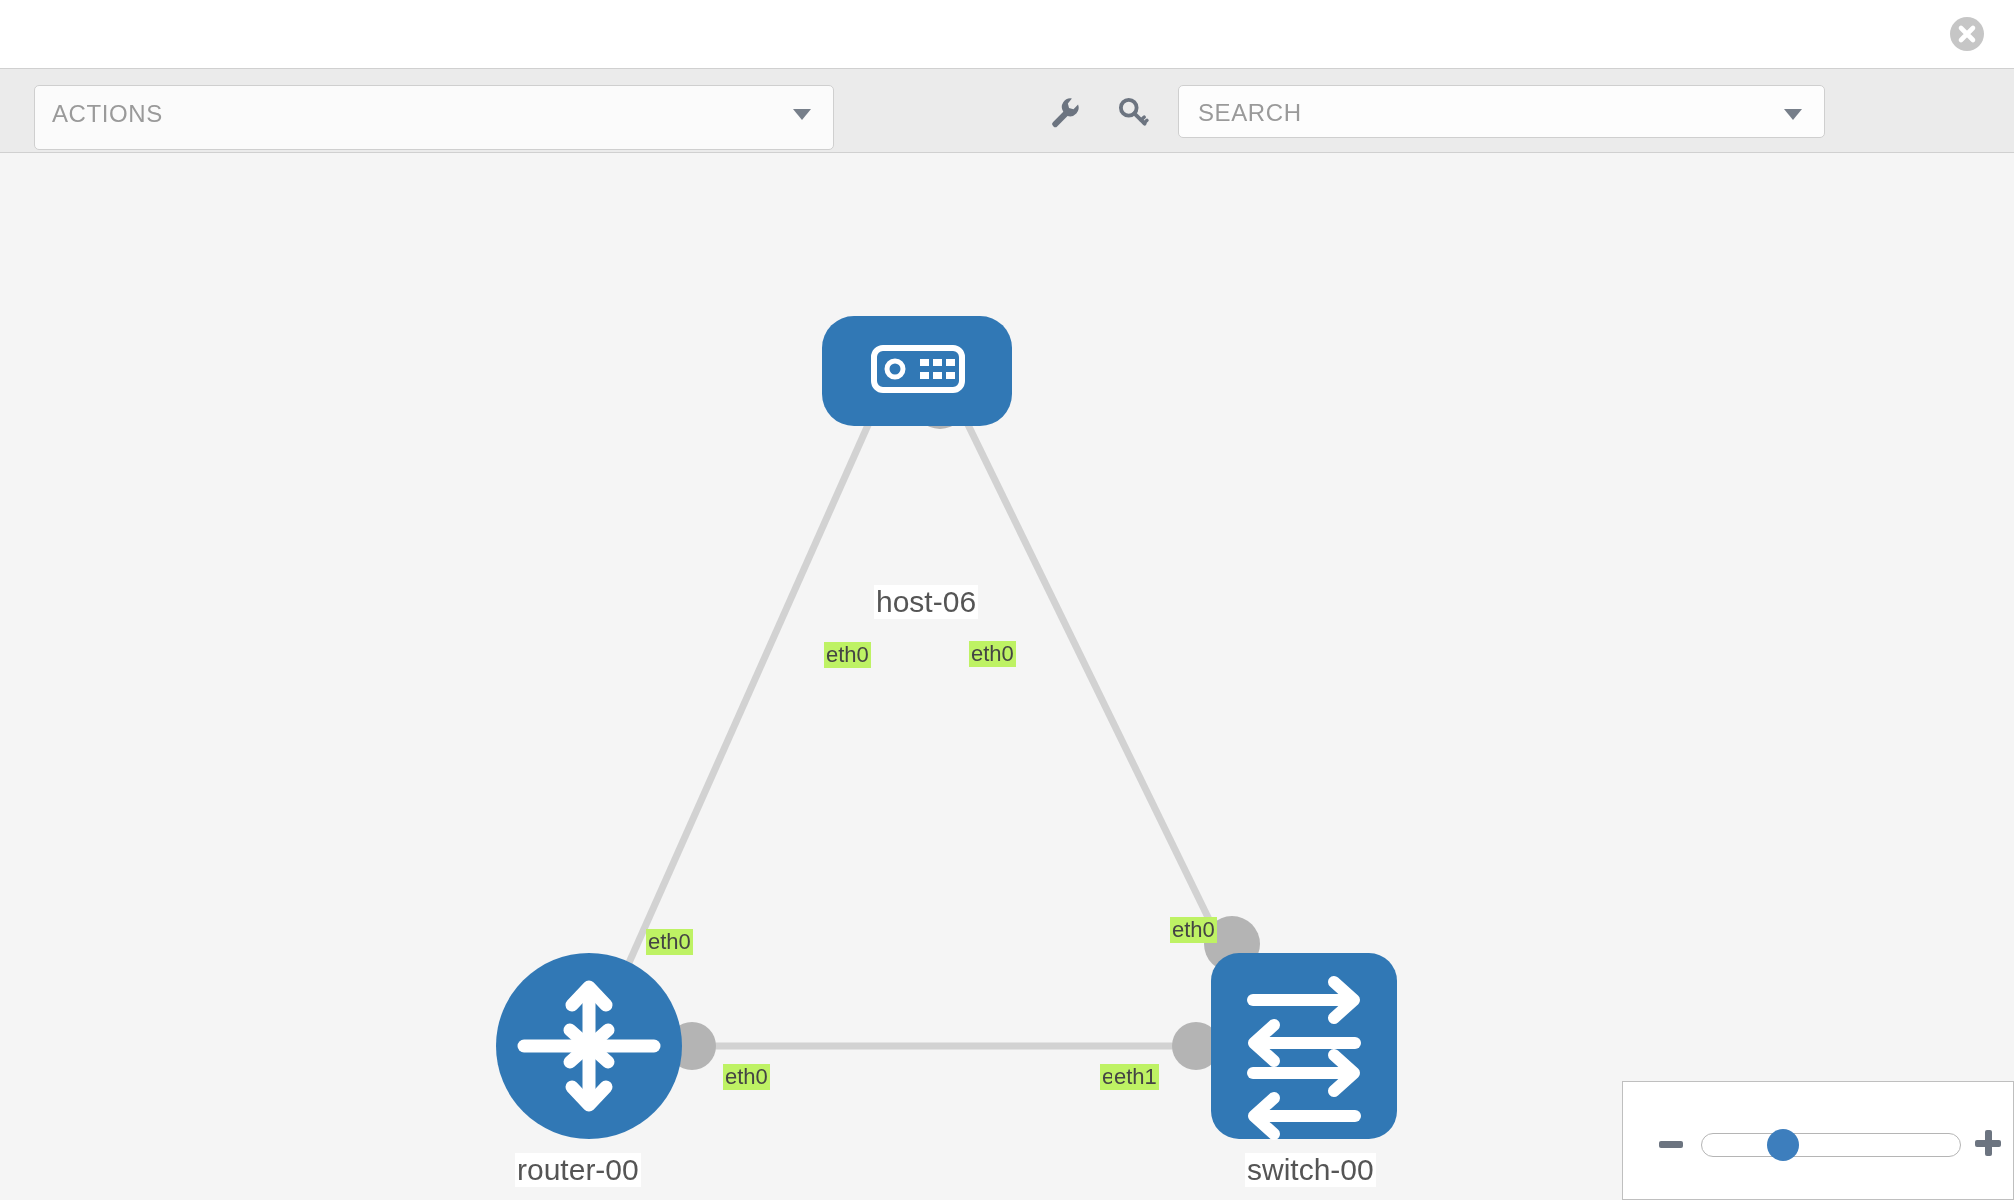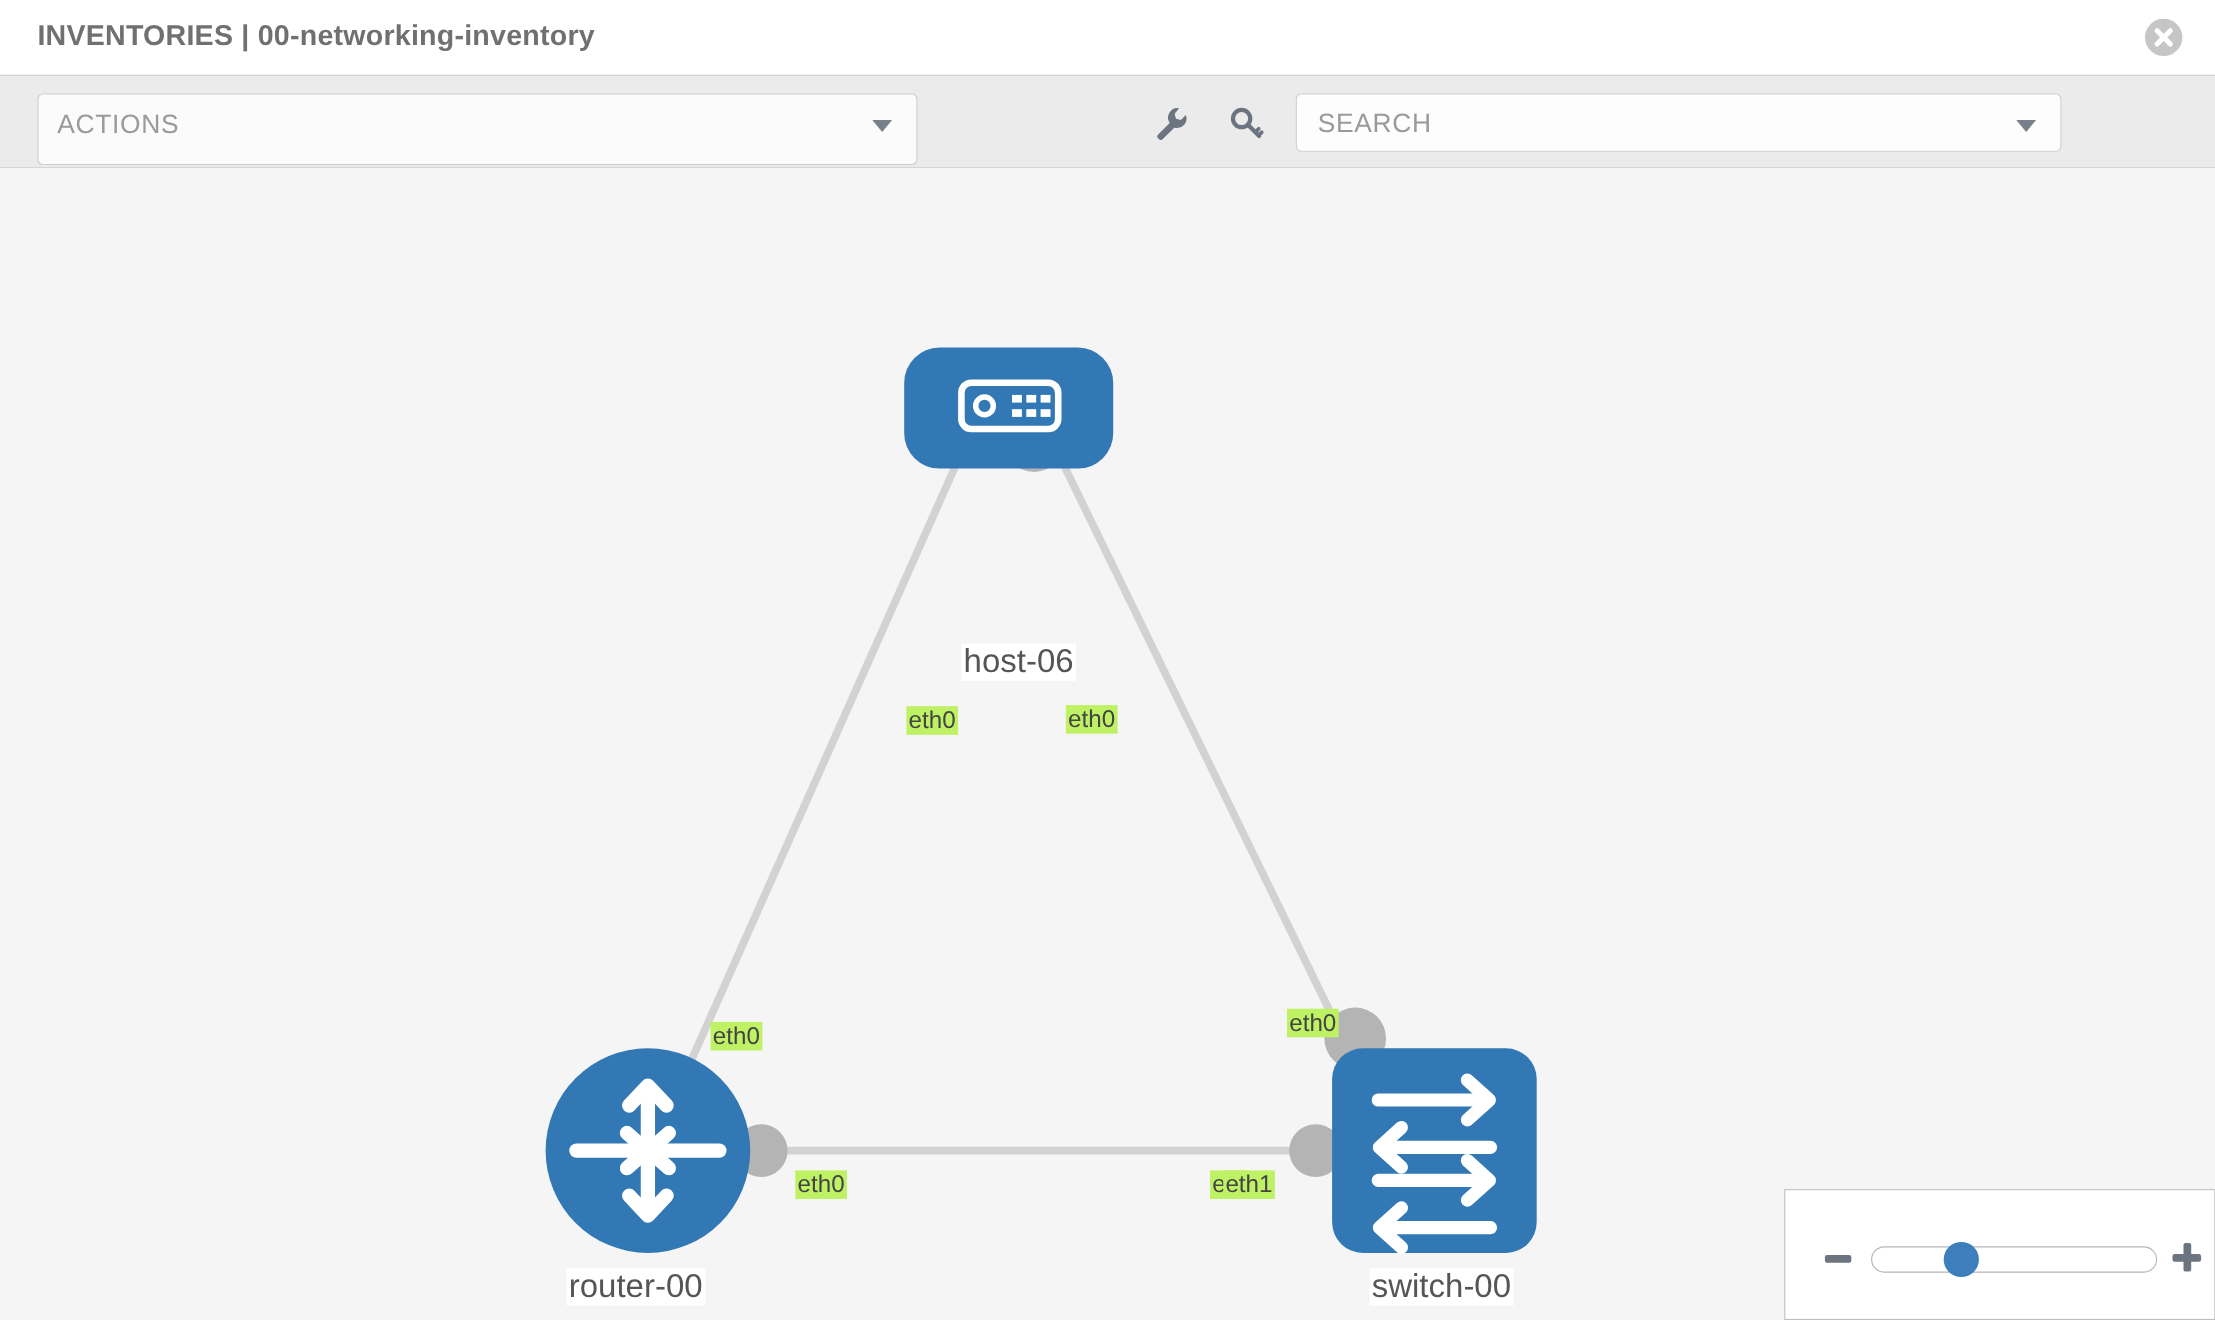--- a/index.html
+++ b/index.html
@@ -97,21 +97,21 @@
     height: 34px;
     cursor: pointer;
   }
   .tool-icon.wrench { left: 1048px; }
   .tool-icon.key    { left: 1116px; }
 
   .search-box {
     position: absolute;
     left: 1178px;
     top: 16px;
-    width: 696px;
+    width: 647px;
     height: 53px;
     background: #fdfdfd;
     border: 1px solid #cfcfcf;
     border-radius: 5px;
     box-sizing: border-box;
   }
   .search-input {
     position: absolute;
     left: 17px; top: 0;
     width: 720px; height: 51px;
@@ -222,21 +222,20 @@
   }
   .zoom-plus:before { left: 0; top: 10px; width: 26px; height: 7px; }
   .zoom-plus:after  { left: 10px; top: 0; width: 7px; height: 26px; }
 </style>
 </head>
 <body>
 
 <div id="app">
 
   <div class="header">
-    <div class="header-title">INVENTORIES | 00-networking-inventory</div>
     <div class="close-btn">
       <svg width="34" height="34" viewBox="0 0 34 34" aria-hidden="true">
         <path d="M11 11 L23 23 M23 11 L11 23" stroke="#ffffff" stroke-width="4.6" stroke-linecap="round"></path>
       </svg>
     </div>
   </div>
 
   <div class="toolbar">
 
     <div class="actions-select">

